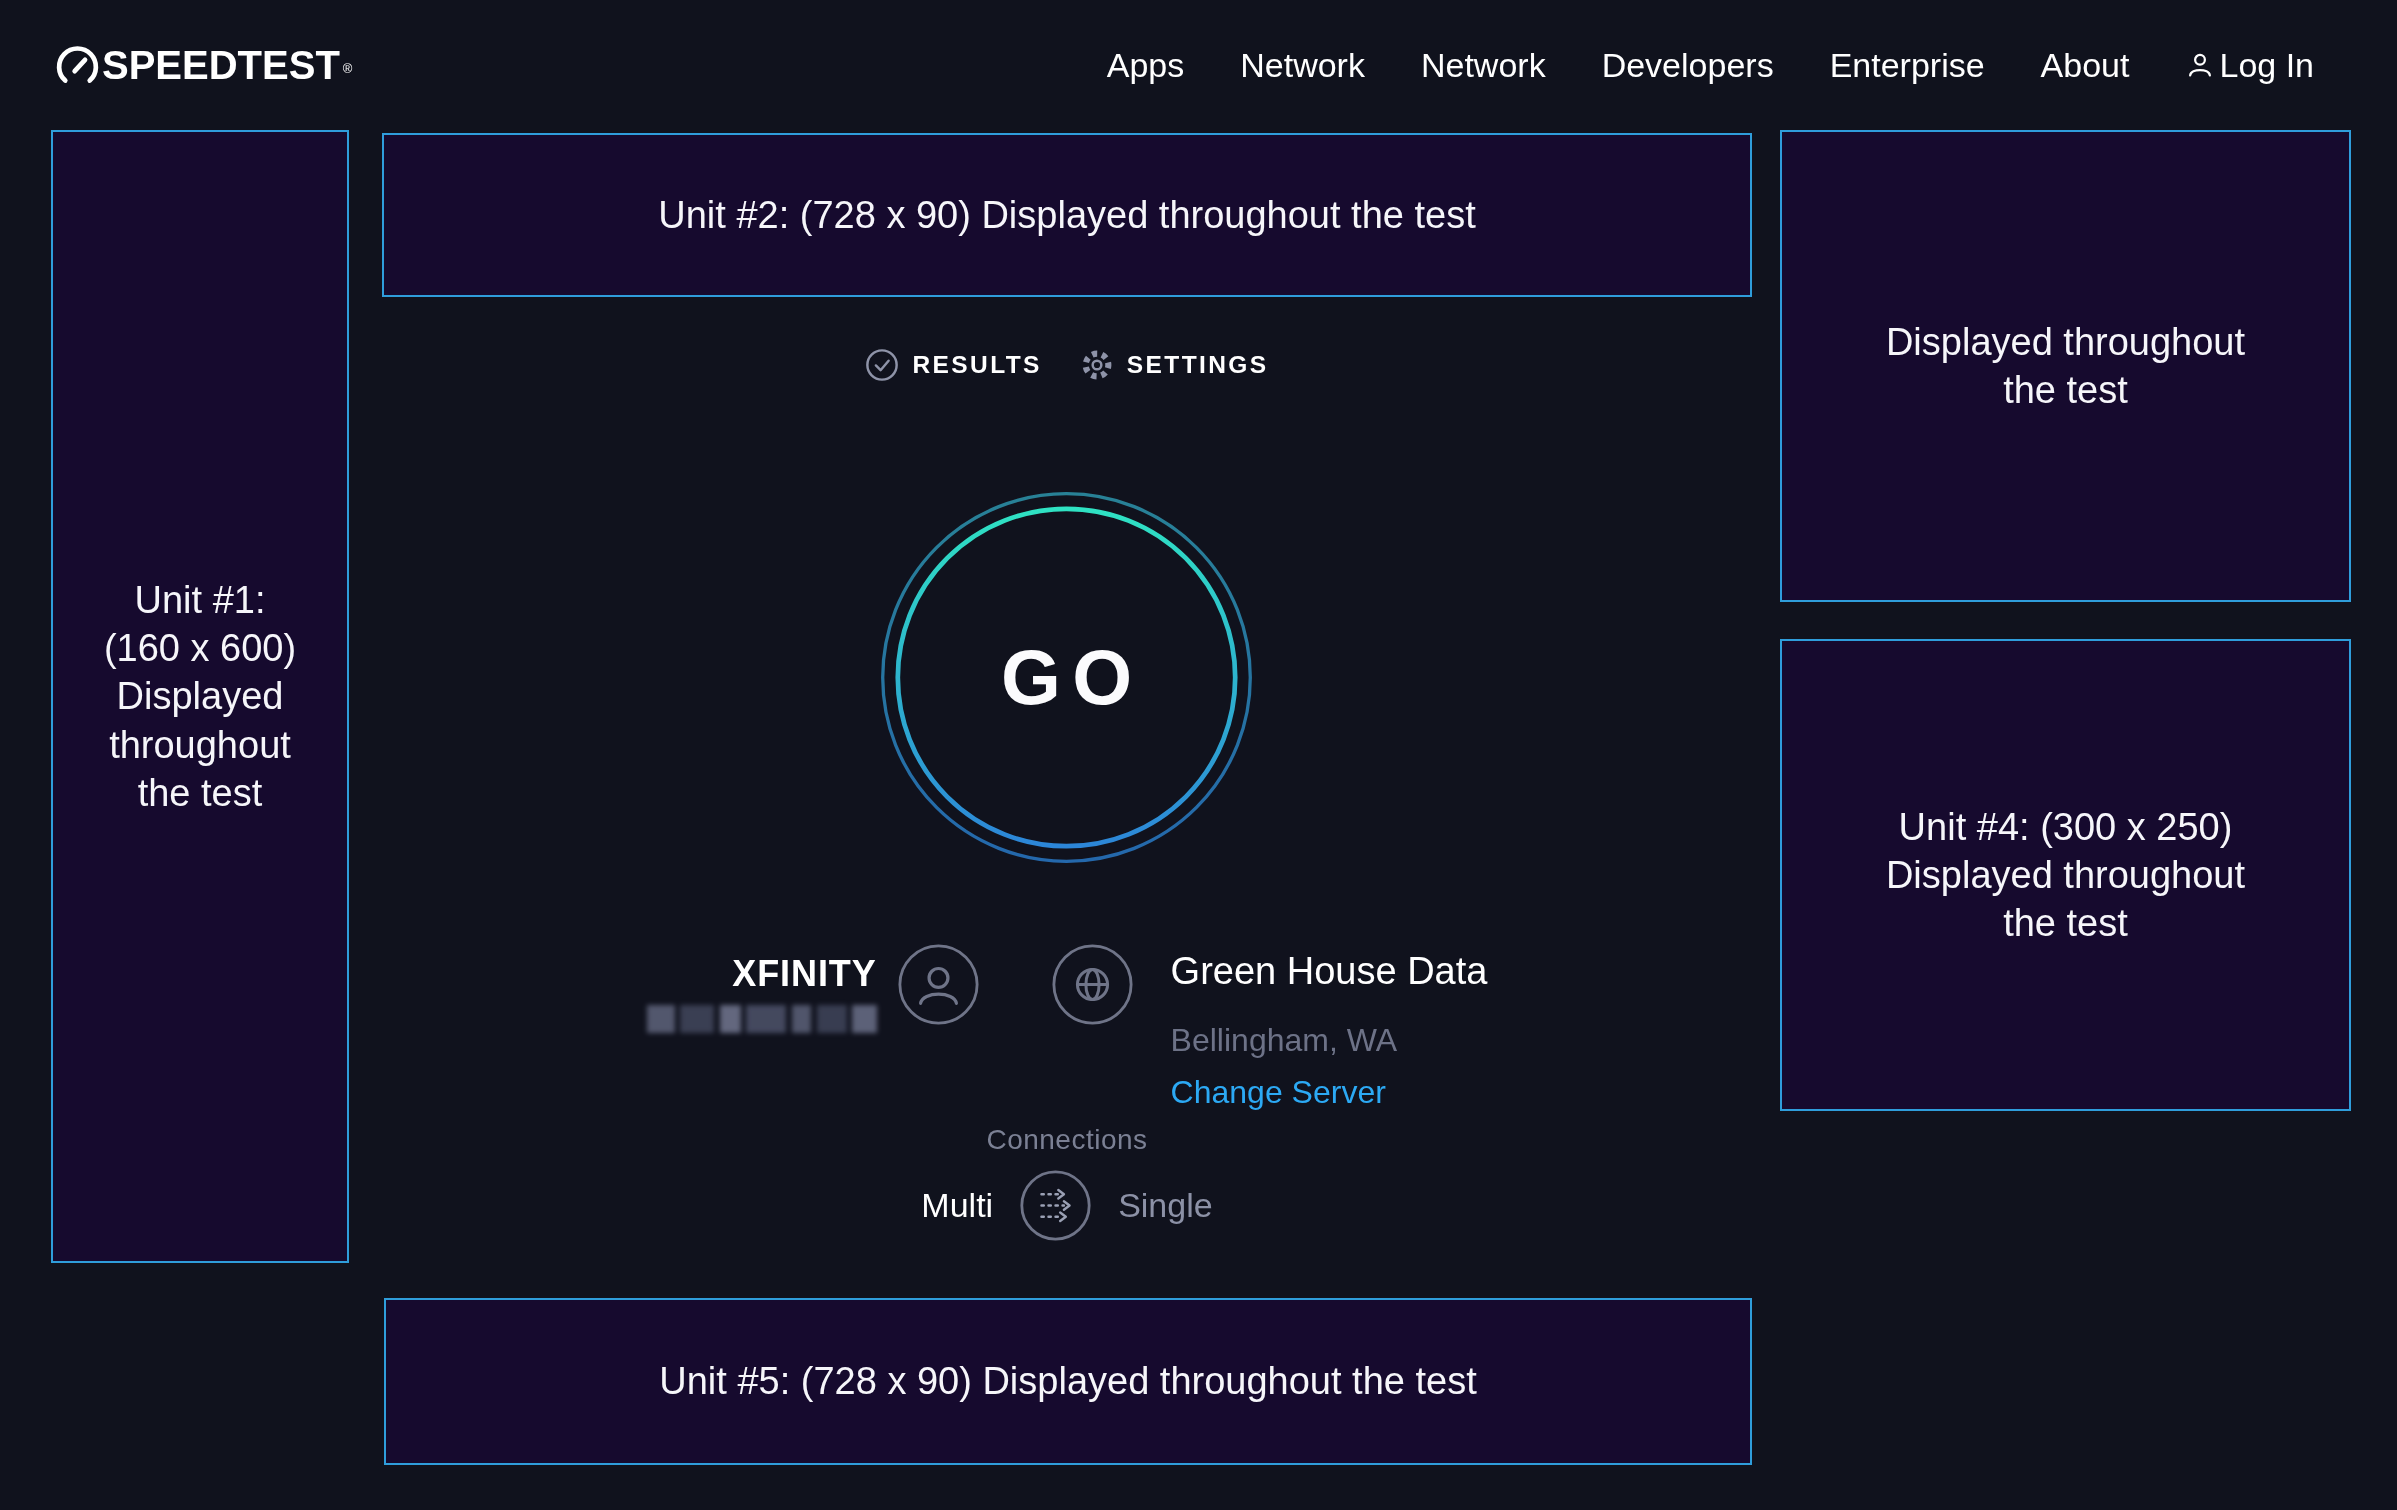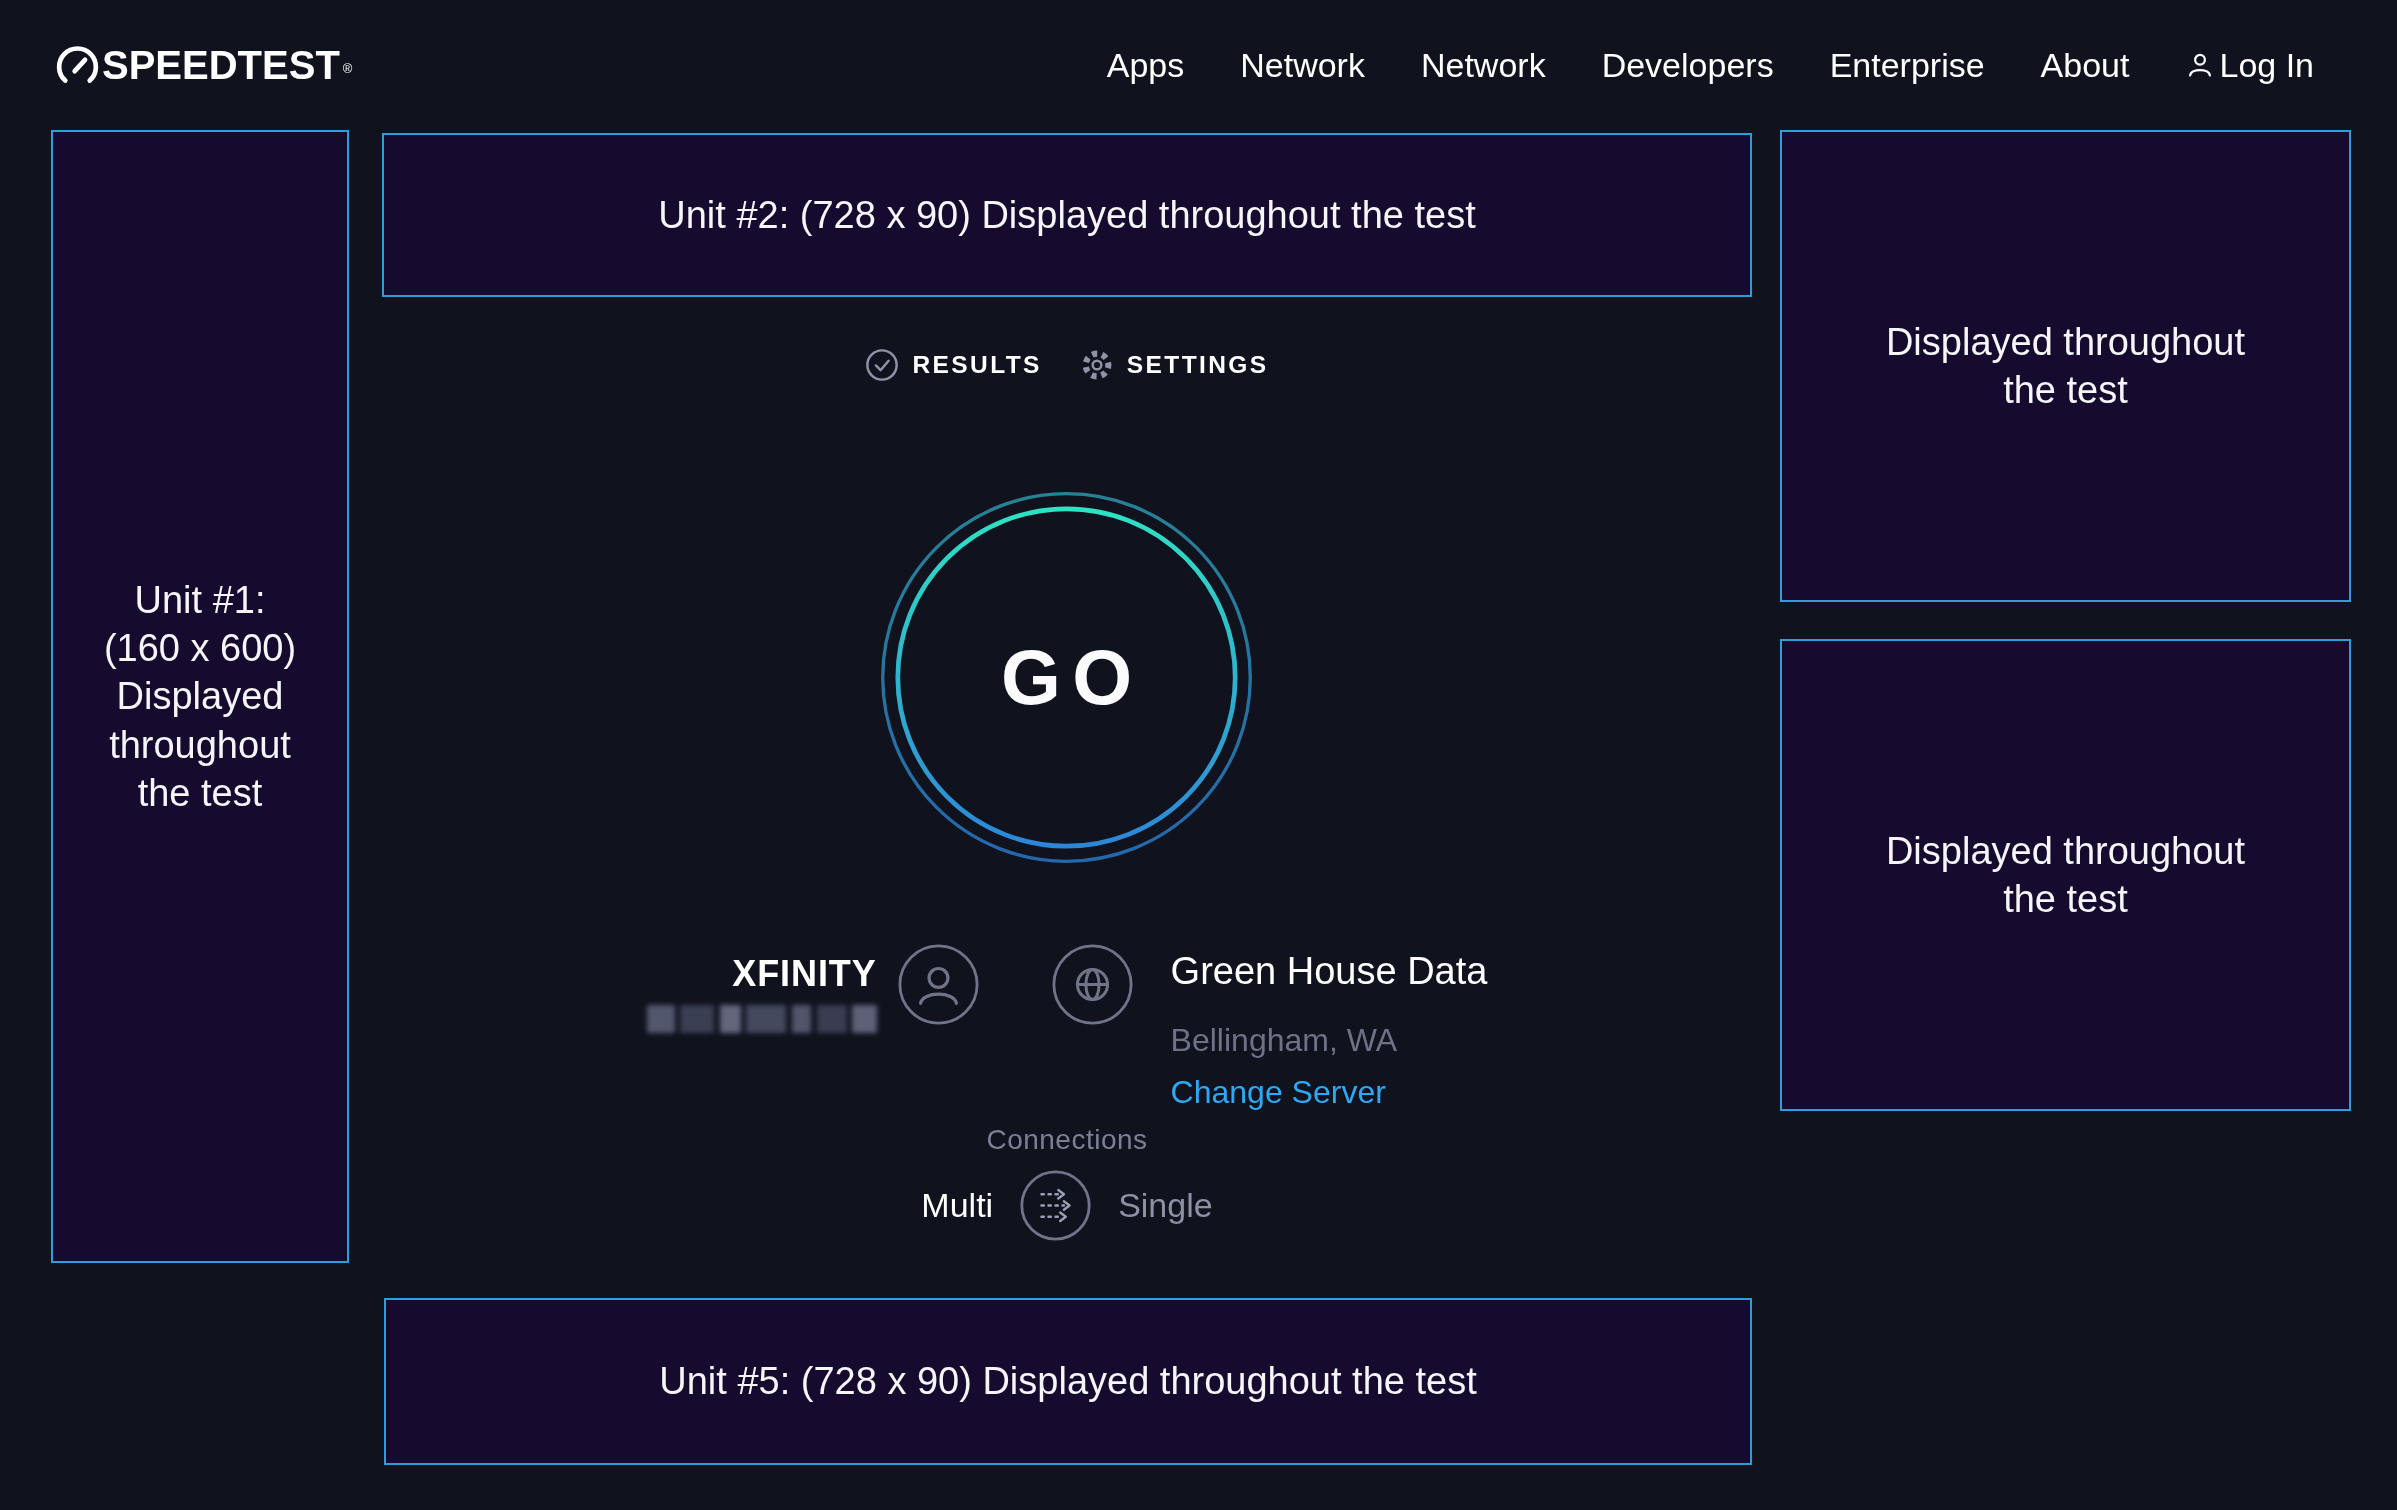--- a/index.html
+++ b/index.html
@@ -149,20 +149,21 @@
 
 <div class="ad" id="ad3">
   <div>
     <div>Displayed throughout</div>
     <div>the test</div>
   </div>
 </div>
 
 <div class="ad" id="ad4">
   <div>
+    <div>Unit #4: (300 x 250)</div>
     <div>Displayed throughout</div>
     <div>the test</div>
   </div>
 </div>
 
 <div class="ad" id="ad5">
   <div>
     <div>Unit #5: (728 x 90) Displayed throughout the test</div>
   </div>
 </div>

